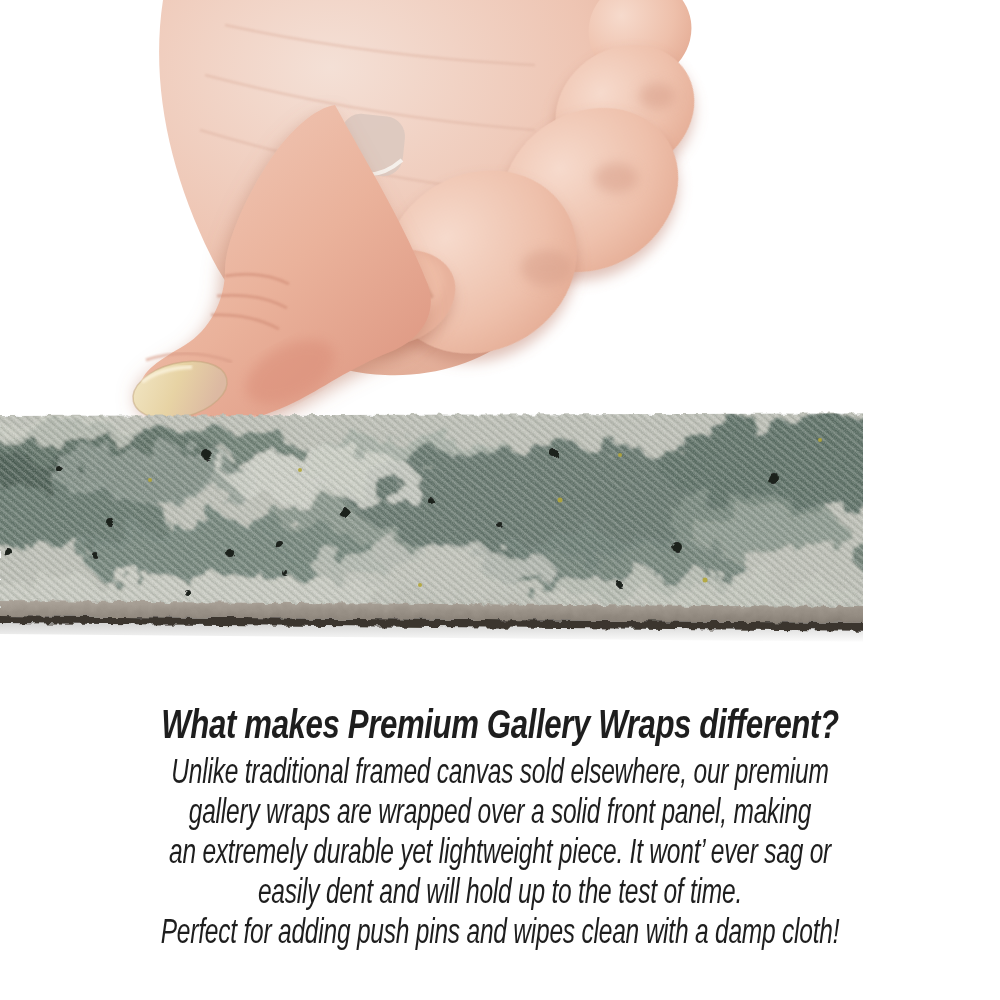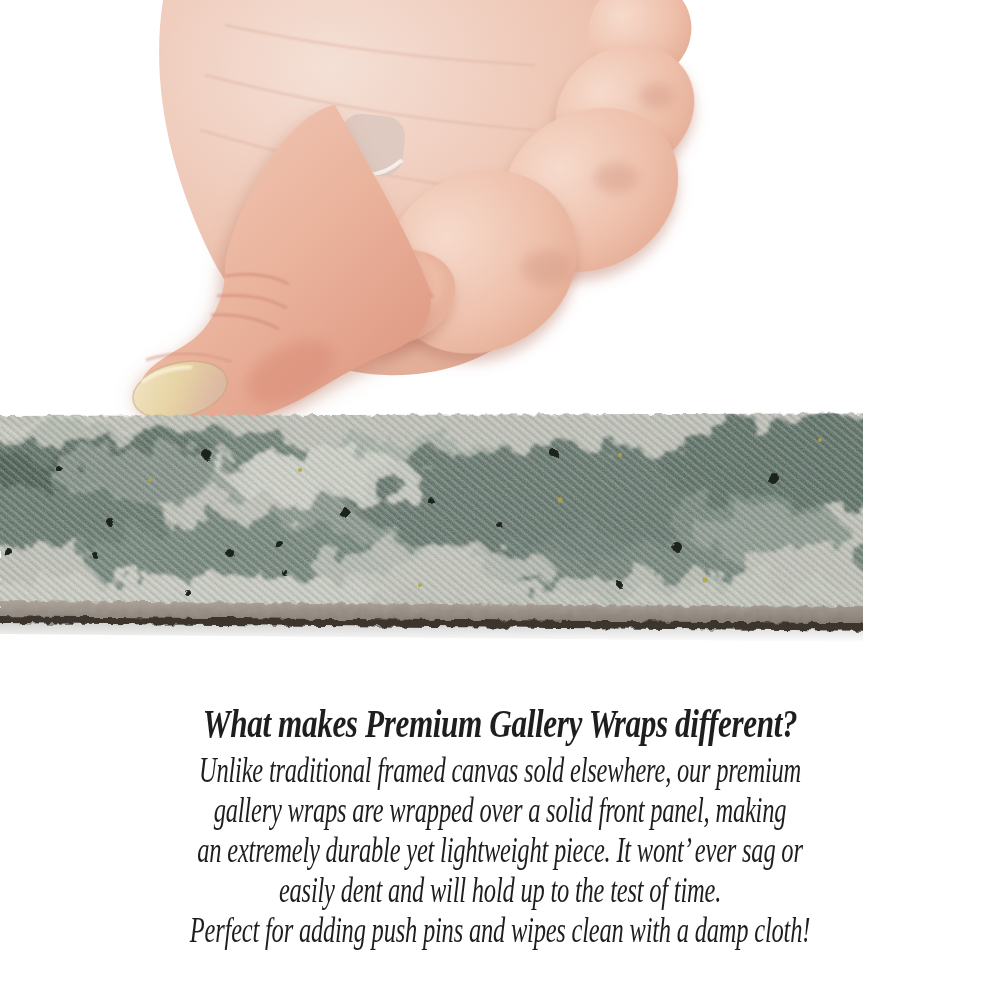--- a/index.html
+++ b/index.html
@@ -1,19 +1,19 @@
 <!DOCTYPE html>
 <html style="--page-bg: #ffffff; --text-color: #1e1e1e; --skin-light: #f3ddd2; --skin-base: #eec0ad; --skin-shadow: #d89a84; --skin-crease: #c9806b; --nail: #e7d6a9; --canvas-light: #cdcfc6; --canvas-base: #bdbfb6; --canvas-paint: #65766d; --canvas-paint-dark: #4d5e55; --canvas-speck-dark: #1d211d; --canvas-speck-yellow: #b3a637; --canvas-fold: #9b9389; --canvas-edge: #3a342d;"><head>
 <meta charset="utf-8">
 <style>
   html,body{margin:0;padding:0;background:#fff;}
   .stage{
     position:relative;width:863px;height:1000px;overflow:hidden;
     background:var(--page-bg,#ffffff);
-    font-family:Liberation Serif, serif;
+    font-family:Liberation Sans, sans-serif;
   }
   #hand-svg{position:absolute;left:0;top:0;width:1000px;height:440px;z-index:1;}
   #strip-svg{position:absolute;left:0;top:405px;width:1000px;height:240px;z-index:2;}
   .caption{
     position:absolute;left:0;top:700px;width:1000px;z-index:3;
     text-align:center;color:var(--text-color,#1e1e1e);
     font-style:italic;
   }
   .caption-heading{
     font-size:40px;line-height:48px;font-weight:600;letter-spacing:-0.5px;

